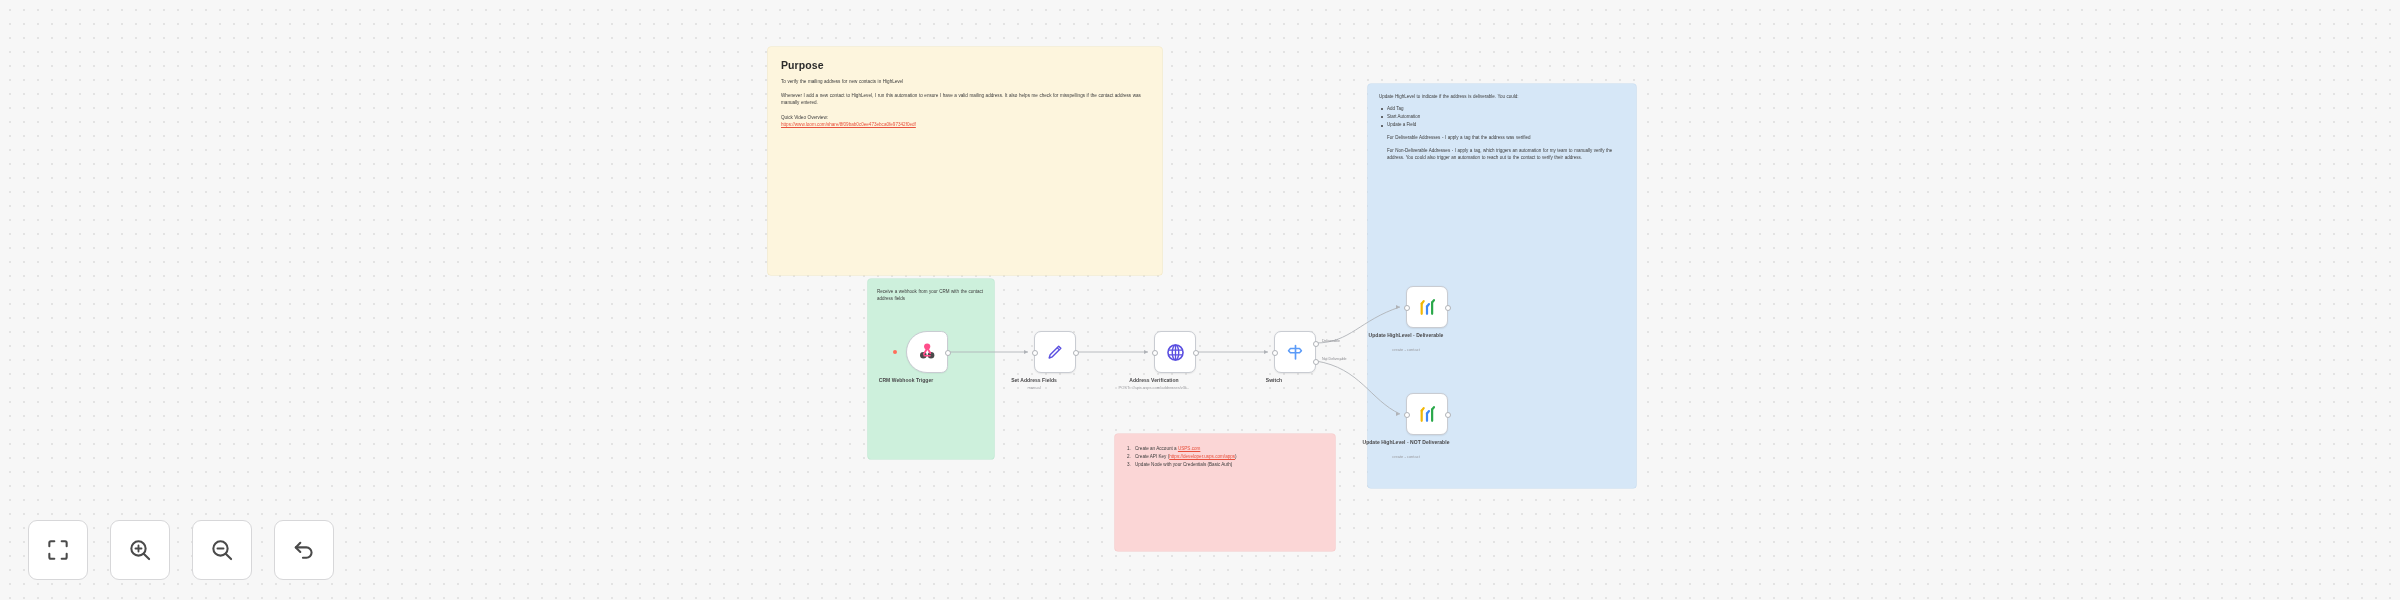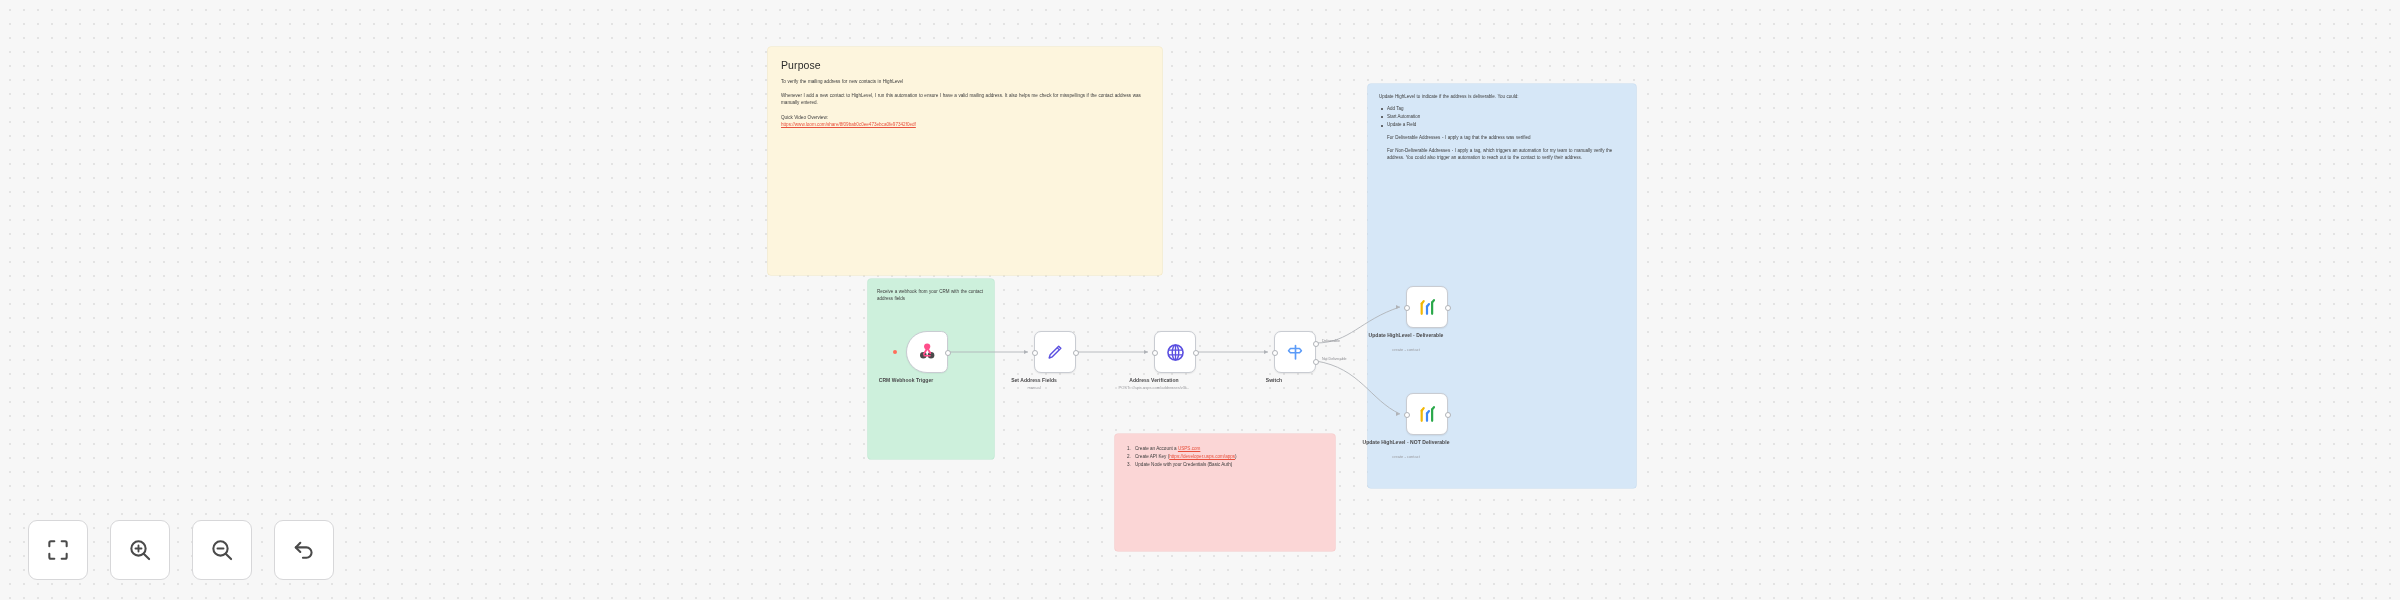--- a/index.html
+++ b/index.html
@@ -49,21 +49,21 @@
   }
   .note-pink {
     left: 1115px; top: 434px;
     width: 220px; height: 117px;
     background: #fbd6d6;
     box-shadow: 0 0 0 0.6px #f6c6c6;
   }
 
   .note-title {
     font-size: 10.5px;
-    font-weight: 400;
+    font-weight: 700;
     color: #2b2b2b;
     letter-spacing: .1px;
   }
   .note-p {
     font-size: 4.6px;
     line-height: 1.55;
     color: #3c3c3c;
     word-spacing: .3px;
   }
   .note-link {

